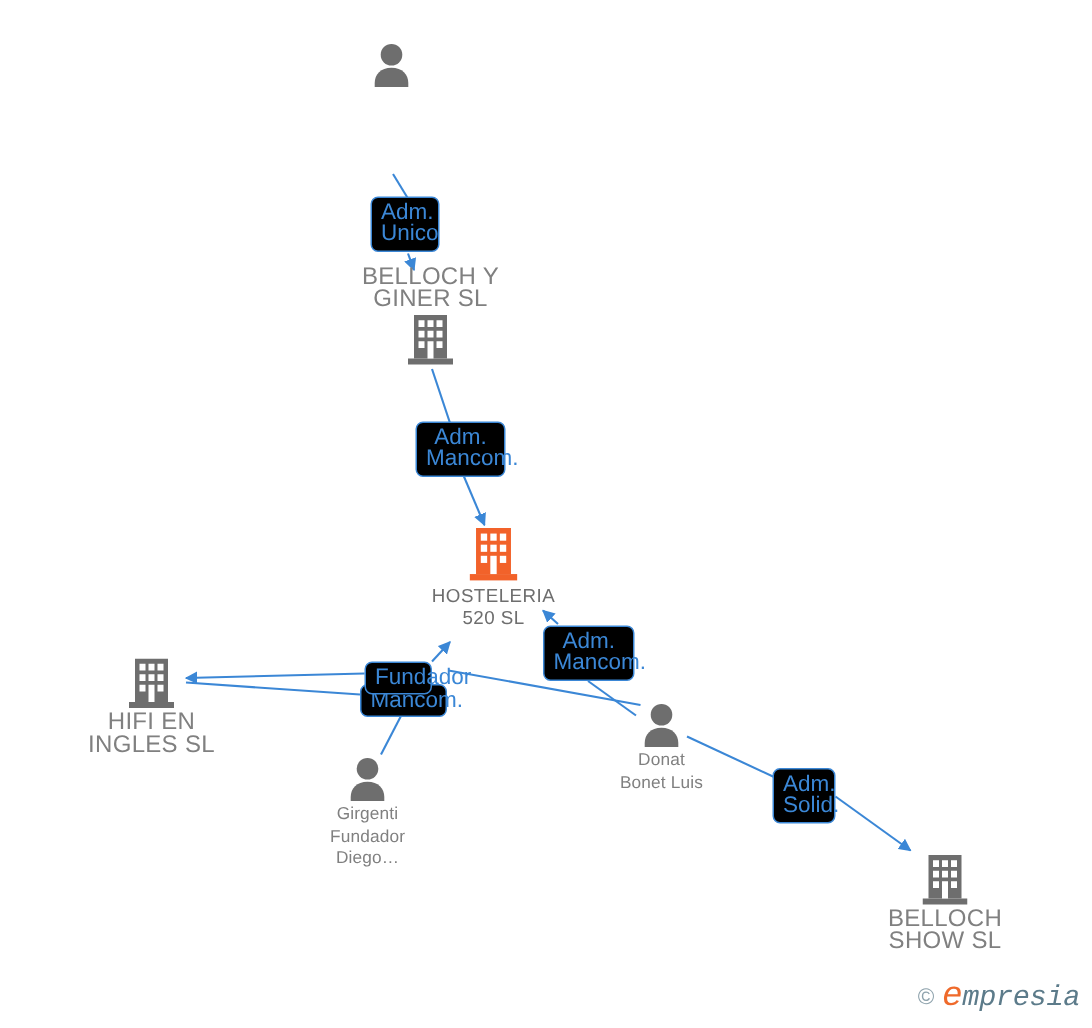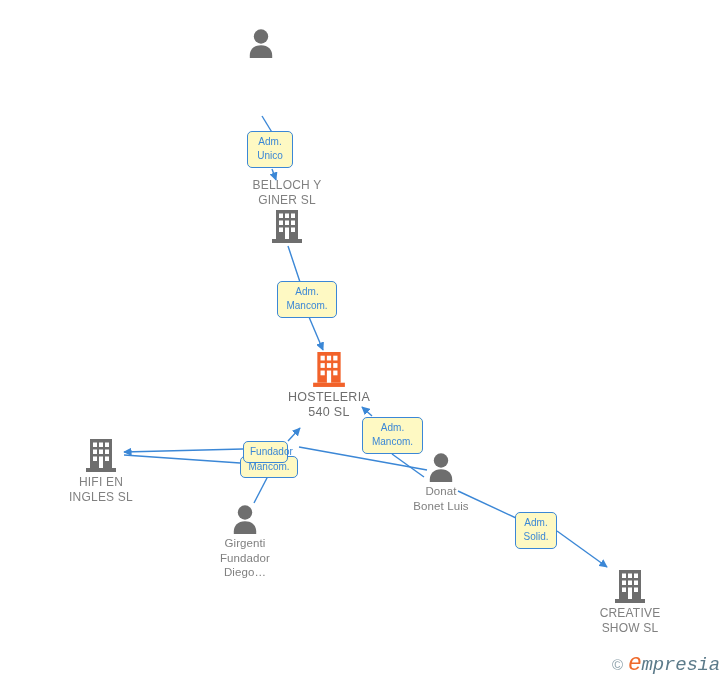--- a/index.html
+++ b/index.html
@@ -46,38 +46,38 @@
     color: #808080;
     letter-spacing: 0.1px;
     white-space: pre-line;
     margin-top: 2px;
   }
   .node.caption-above .caption {
     margin-top: 0;
     margin-bottom: 3px;
   }
   .node.company .caption {
-    font-size: 12px;
+    font-size: 16px;
     letter-spacing: 0.2px;
   }
   .node.focus .caption {
     color: #6e6e6e;
     font-size: 12.5px;
     letter-spacing: 0.3px;
   }
 
   
   .edge-label {
     position: absolute;
     box-sizing: border-box;
-    background: #fef9c3;
+    background: #000000;
     border: 1.3px solid #3b87d6;
     border-radius: 5px;
     color: #3b87d6;
-    font-size: 10px;
+    font-size: 15px;
     line-height: 14px;
     text-align: center;
     padding: 3px 6px 4px 6px;
     white-space: pre-line;
     z-index: 5;
   }
   .edge-label.one-line {
     padding: 2px 6px 3px 6px;
     line-height: 15px;
   }
@@ -194,21 +194,21 @@
           <rect x="7" y="10.5" width="4" height="4.5"></rect>
           <rect x="13" y="10.5" width="4" height="4.5"></rect>
           <rect x="19" y="10.5" width="4" height="4.5"></rect>
           <rect x="7" y="17.5" width="4" height="4.5"></rect>
           <rect x="19" y="17.5" width="4" height="4.5"></rect>
           <rect x="13" y="17.5" width="4" height="11.5"></rect>
         </g>
       </svg>
     </span>
     <span class="caption">HOSTELERIA
-540  SL</span>
+520  SL</span>
   </div>
 
   <div class="node company" style="left:101px; top:439px;">
     <span class="icon">
       <svg width="30" height="34" viewBox="0 0 30 34" xmlns="http://www.w3.org/2000/svg">
         <rect x="4" y="0" width="22" height="29" fill="#6e6e6e"></rect>
         <rect x="0" y="29" width="30" height="4" fill="#6e6e6e"></rect>
         <g fill="#ffffff">
           <rect x="7" y="3.5" width="4" height="4.5"></rect>
           <rect x="13" y="3.5" width="4" height="4.5"></rect>
@@ -231,21 +231,21 @@
       <svg width="34" height="30" viewBox="0 0 34 30" xmlns="http://www.w3.org/2000/svg">
         <circle cx="17" cy="8.5" r="7.2" fill="#6e6e6e"></circle>
         <path d="M17 17.2c-7.2 0-11.2 4.4-11.2 10.2 0 1.4 0 2.6 0 2.6h22.4s0-1.2 0-2.6c0-5.8-4-10.2-11.2-10.2z" fill="#6e6e6e"></path>
       </svg>
     </span>
     <span class="caption">Girgenti
 Fundador
 Diego…</span>
   </div>
 
-  <div class="node person" style="left:441px; top:452px;">
+  <div class="node person" style="left:441px; top:468px;">
     <span class="icon">
       <svg width="34" height="30" viewBox="0 0 34 30" xmlns="http://www.w3.org/2000/svg">
         <circle cx="17" cy="8.5" r="7.2" fill="#6e6e6e"></circle>
         <path d="M17 17.2c-7.2 0-11.2 4.4-11.2 10.2 0 1.4 0 2.6 0 2.6h22.4s0-1.2 0-2.6c0-5.8-4-10.2-11.2-10.2z" fill="#6e6e6e"></path>
       </svg>
     </span>
     <span class="caption">Donat
 Bonet Luis</span>
   </div>
 
@@ -260,21 +260,21 @@
           <rect x="19" y="3.5" width="4" height="4.5"></rect>
           <rect x="7" y="10.5" width="4" height="4.5"></rect>
           <rect x="13" y="10.5" width="4" height="4.5"></rect>
           <rect x="19" y="10.5" width="4" height="4.5"></rect>
           <rect x="7" y="17.5" width="4" height="4.5"></rect>
           <rect x="19" y="17.5" width="4" height="4.5"></rect>
           <rect x="13" y="17.5" width="4" height="11.5"></rect>
         </g>
       </svg>
     </span>
-    <span class="caption">CREATIVE
+    <span class="caption">BELLOCH
 SHOW  SL</span>
   </div>
 
   <div class="edge-label" style="left:247px; top:131px; width:46px;">Adm.
 Unico</div>
 
   <div class="edge-label" style="left:277px; top:281px; width:60px;">Adm.
 Mancom.</div>
 
   <div class="edge-label" style="left:362px; top:417px; width:61px;">Adm.

